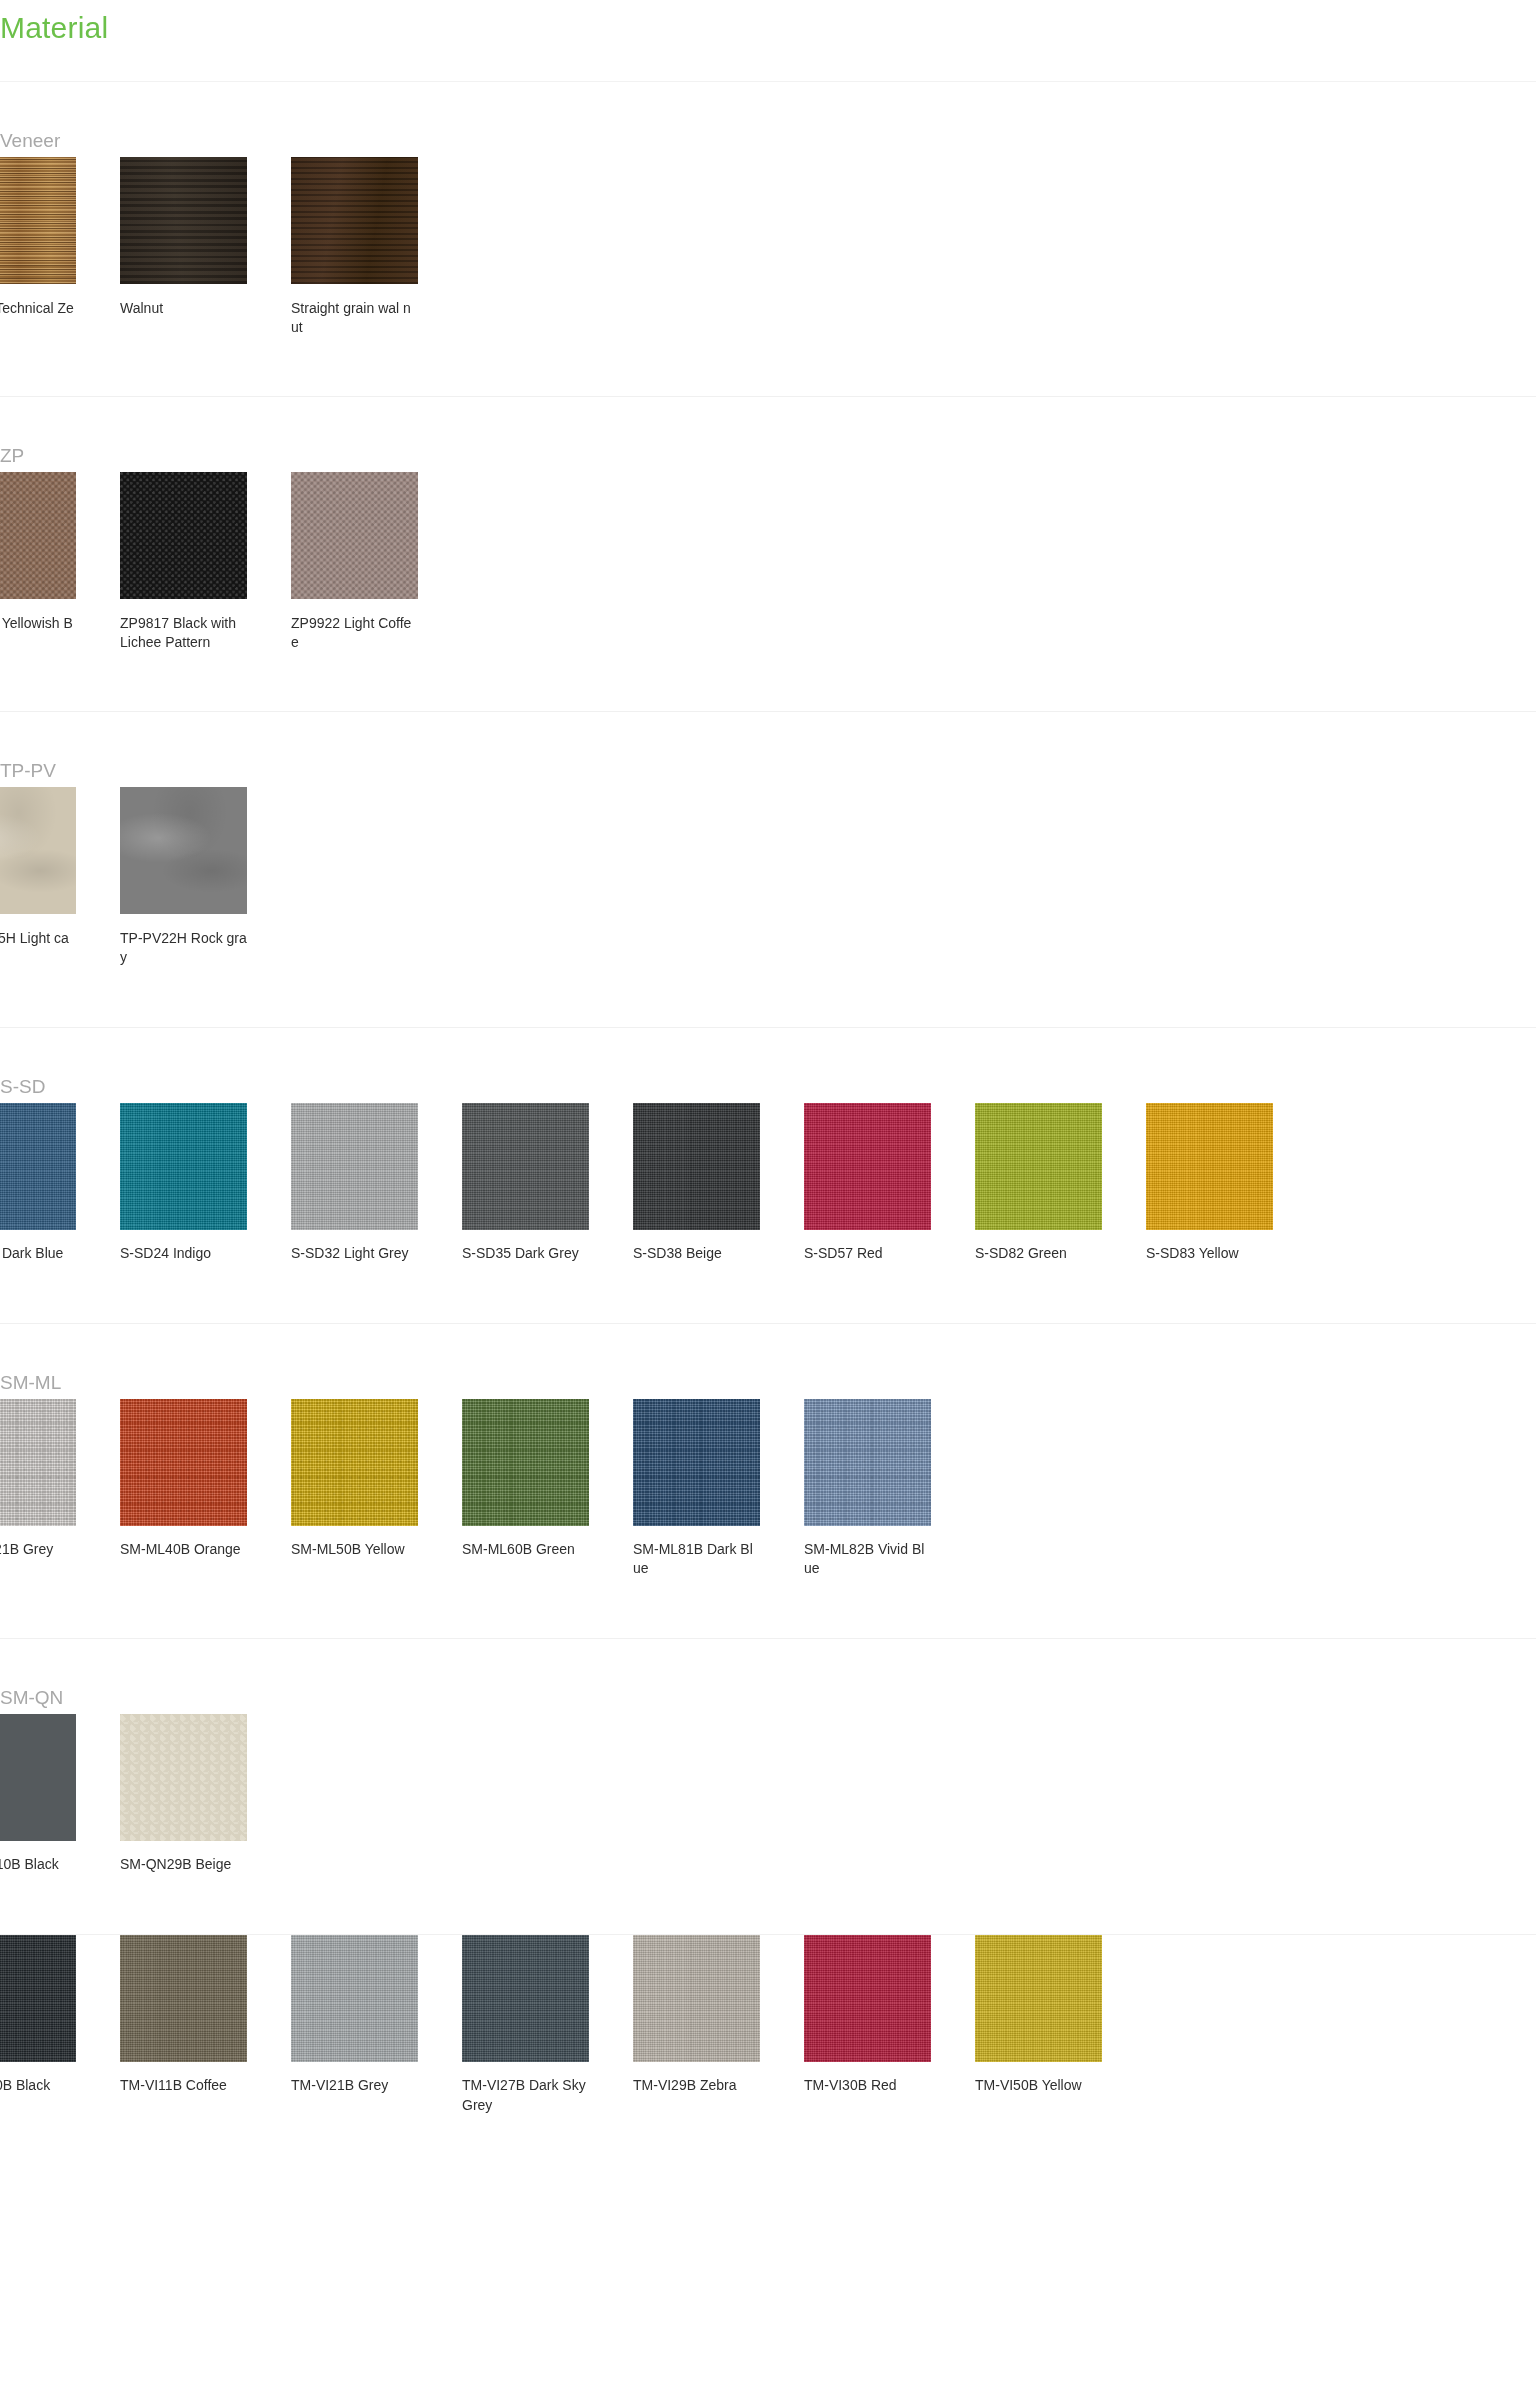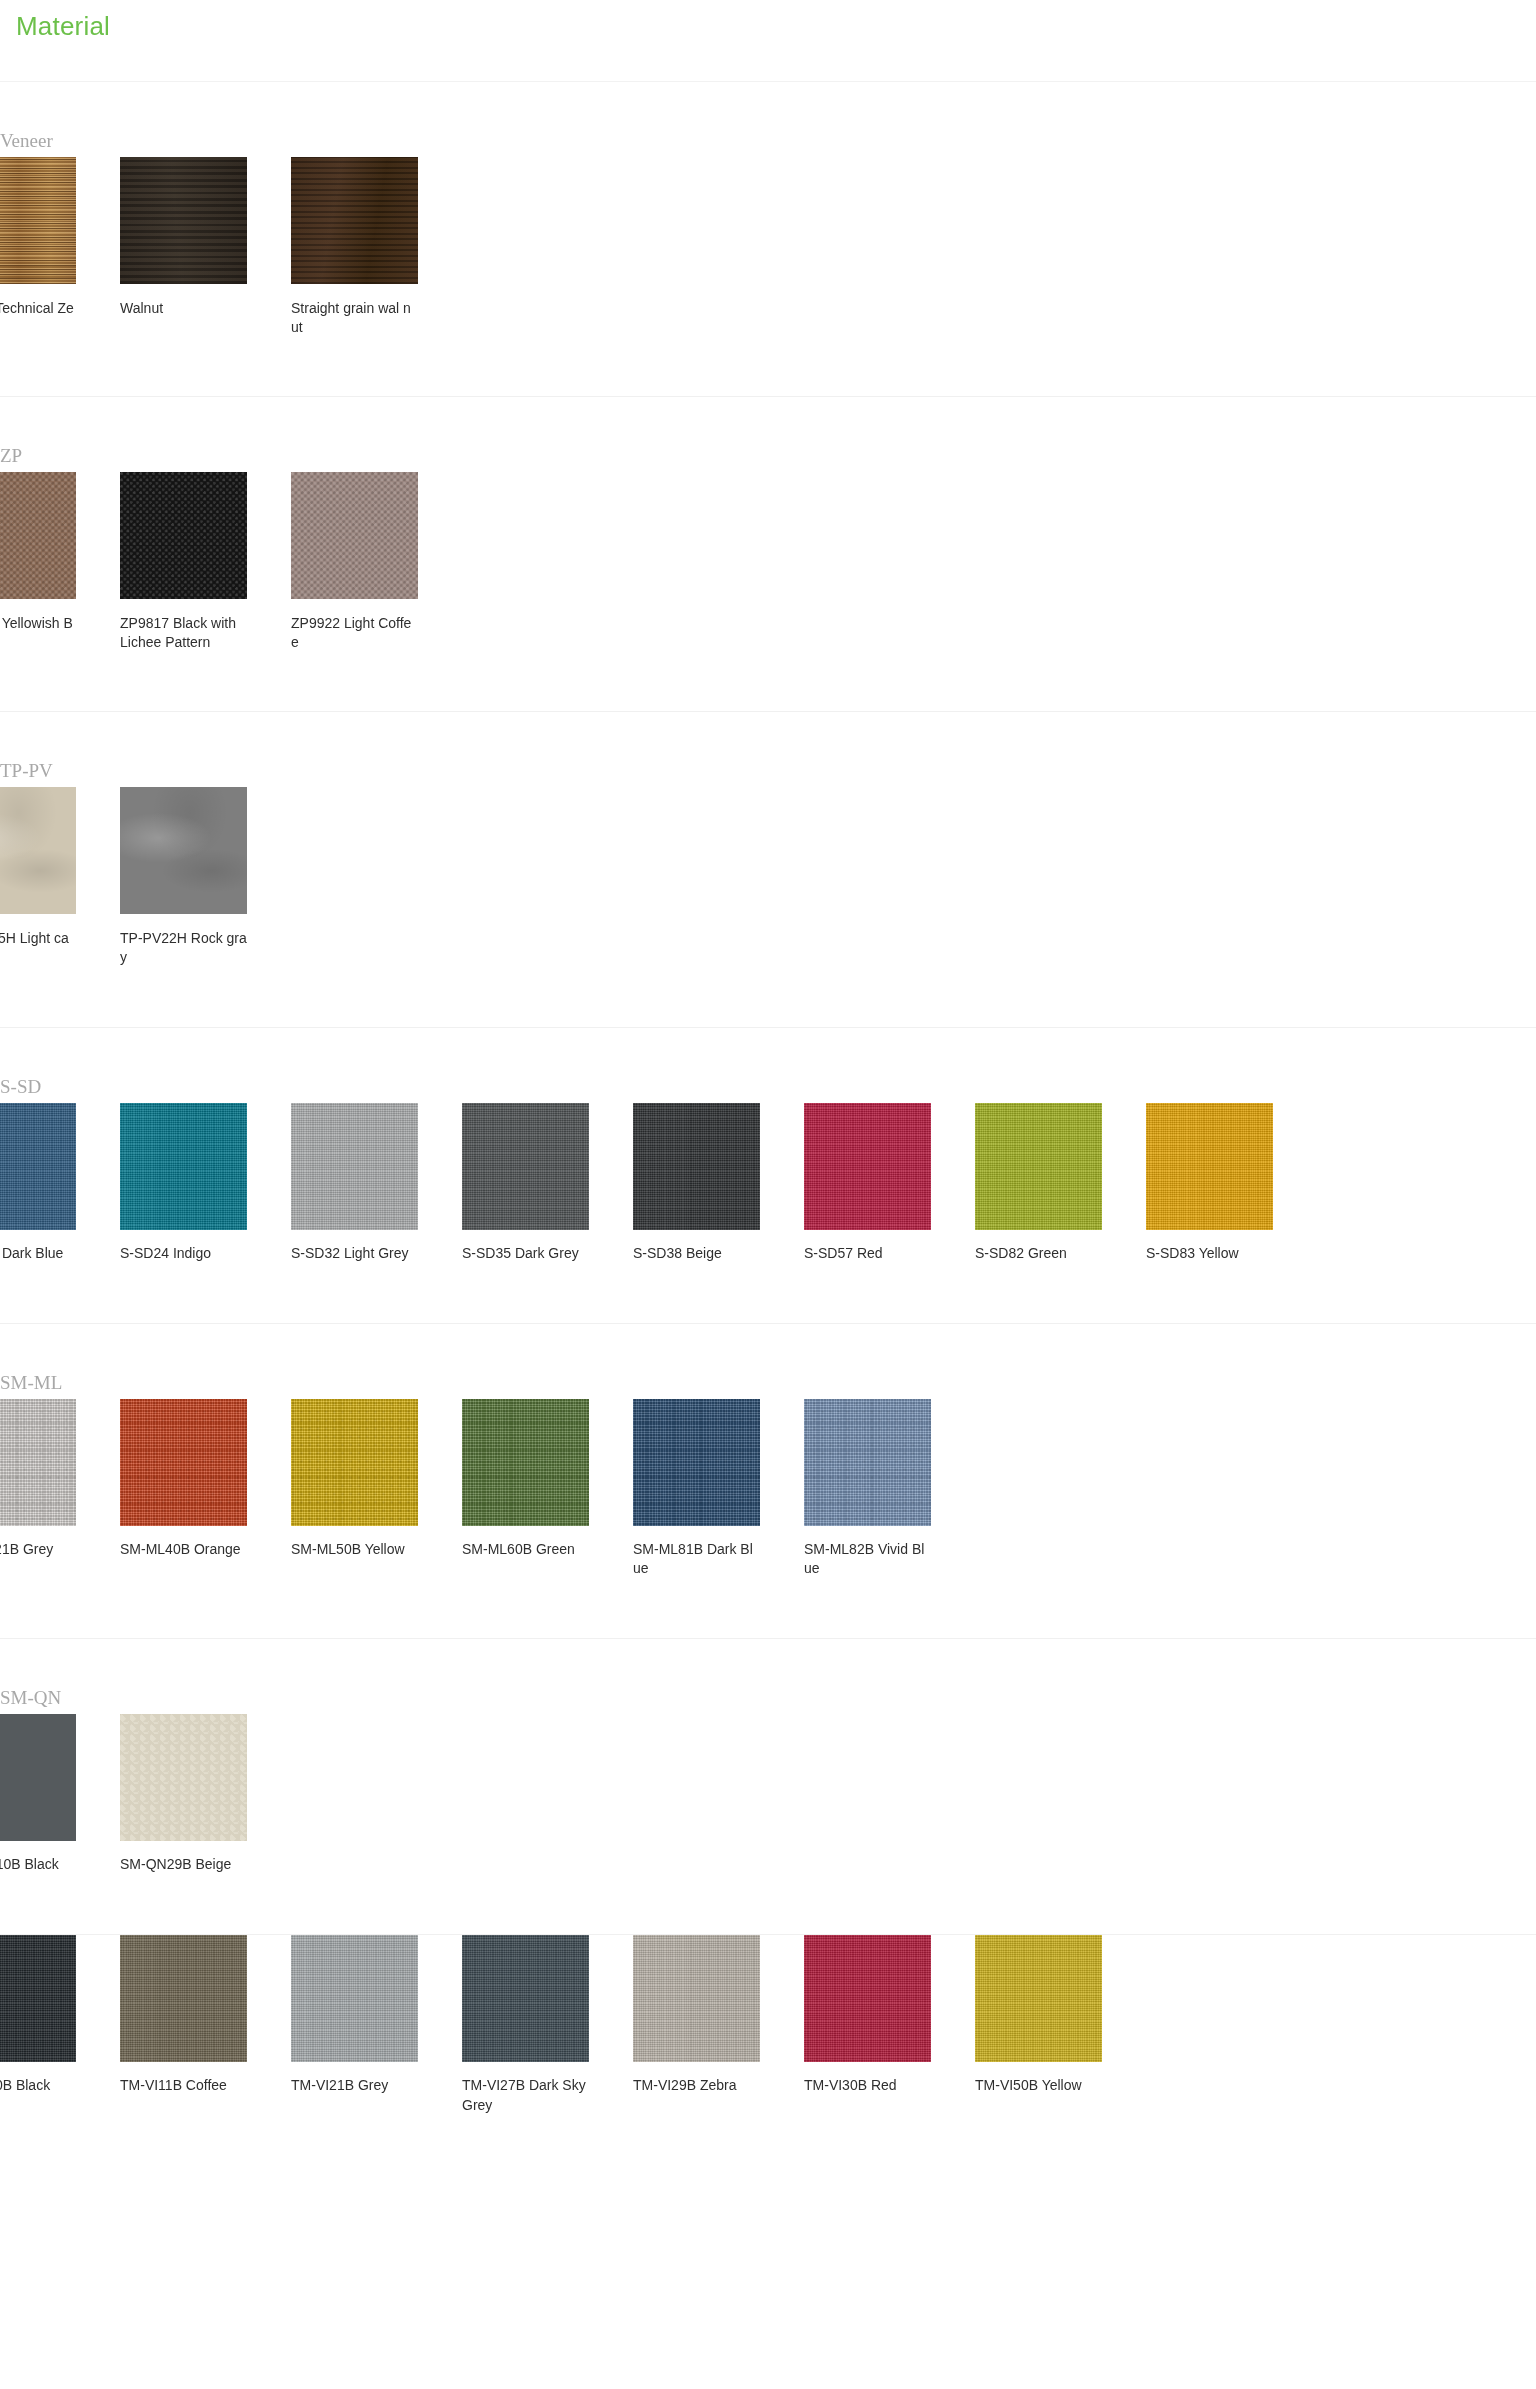--- a/index.html
+++ b/index.html
@@ -13,39 +13,38 @@
   body { width: 1537px; height: 2389px; overflow: hidden; position: relative; }
 
   
   .page-head {
     height: 81px;
     display: flex;
     align-items: flex-start;
     padding: 13px 0 0 0;
   }
   .page-title {
-    font-size: 26px;
+    font-size: 30px;
     color: #6cc04a;
     letter-spacing: 0.2px;
     line-height: 1;
-    padding-left: 16px;
+    padding-left: 0;
     margin-left: 0;
   }
 
   
   .group { border-top: 0.9px solid #f0f0f0; }
   .group:first-of-type { border-top: 0.9px solid #f2f2f2; }
 
   .group-head {
     display: flex;
     align-items: center;
     justify-content: space-between;
     padding: 42px 26px 0 0;
     height: 75px;
-    font-family: Liberation Serif, serif;
   }
   .group-title {
     font-size: 19px;
     color: #a8a8a8;
     line-height: 1;
     font-weight: 400;
   }
   .chevron-down {
     width: 0; height: 0;
     border-left: 8.2px solid transparent;

